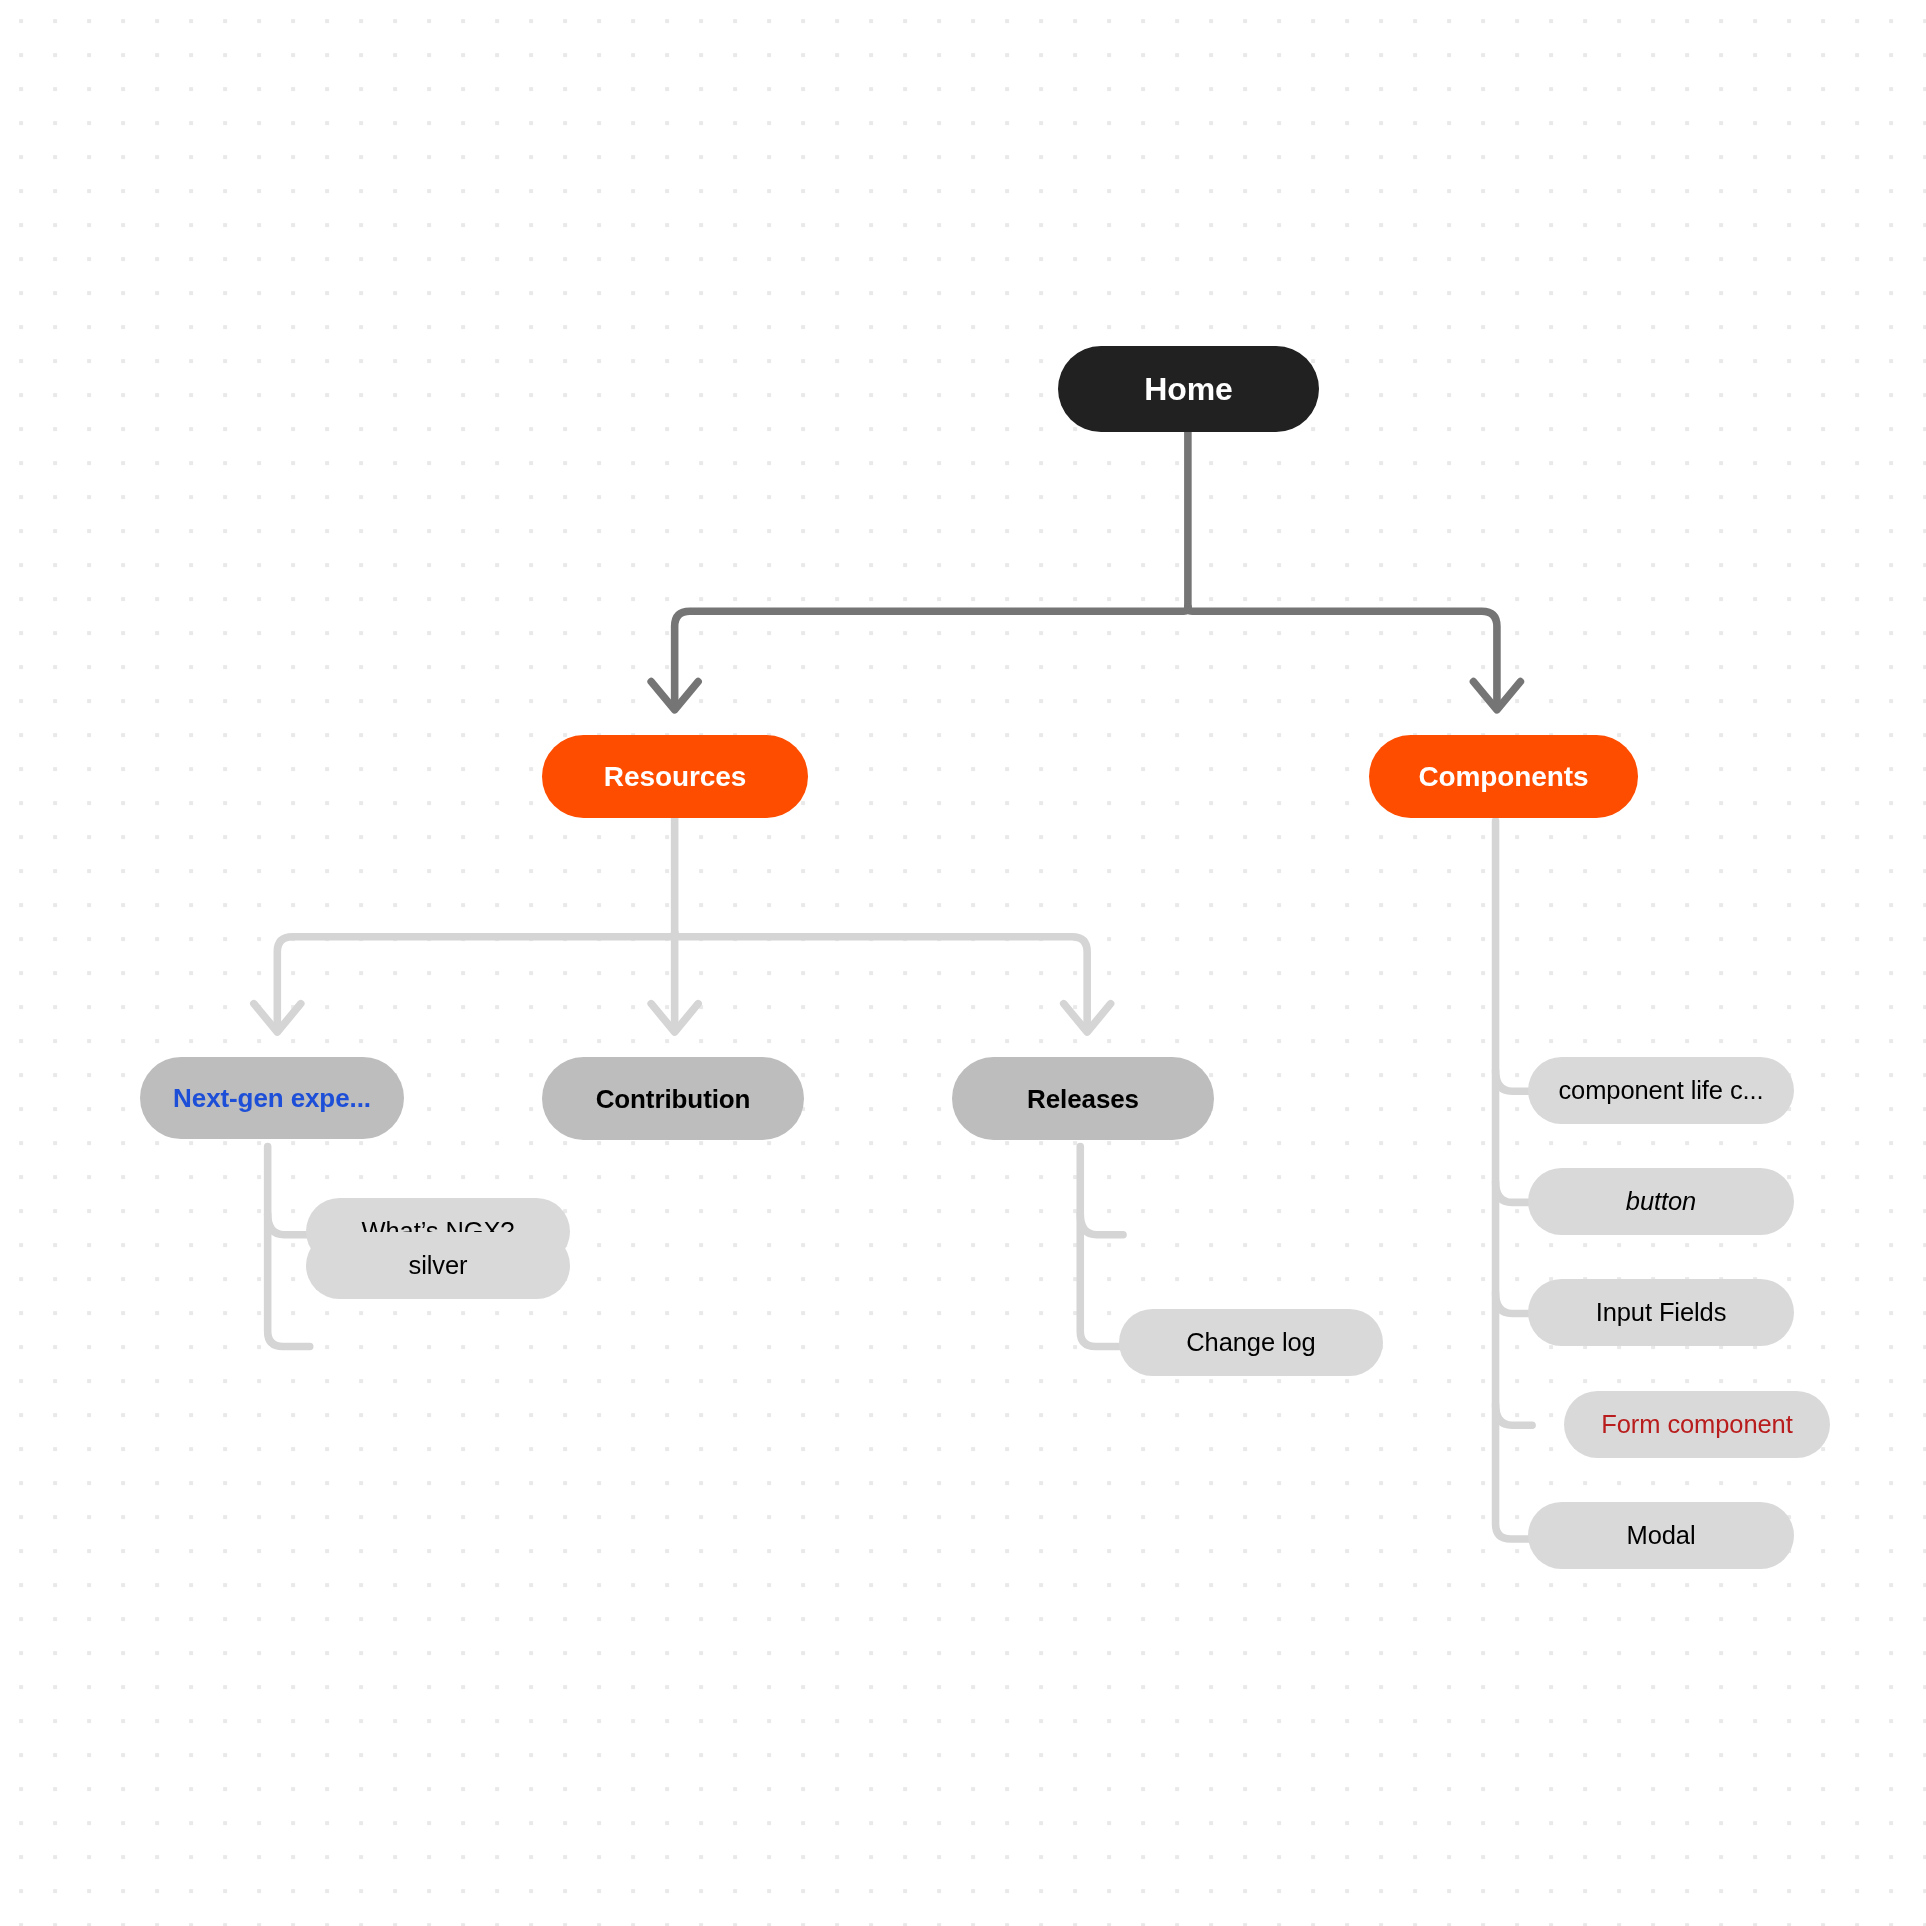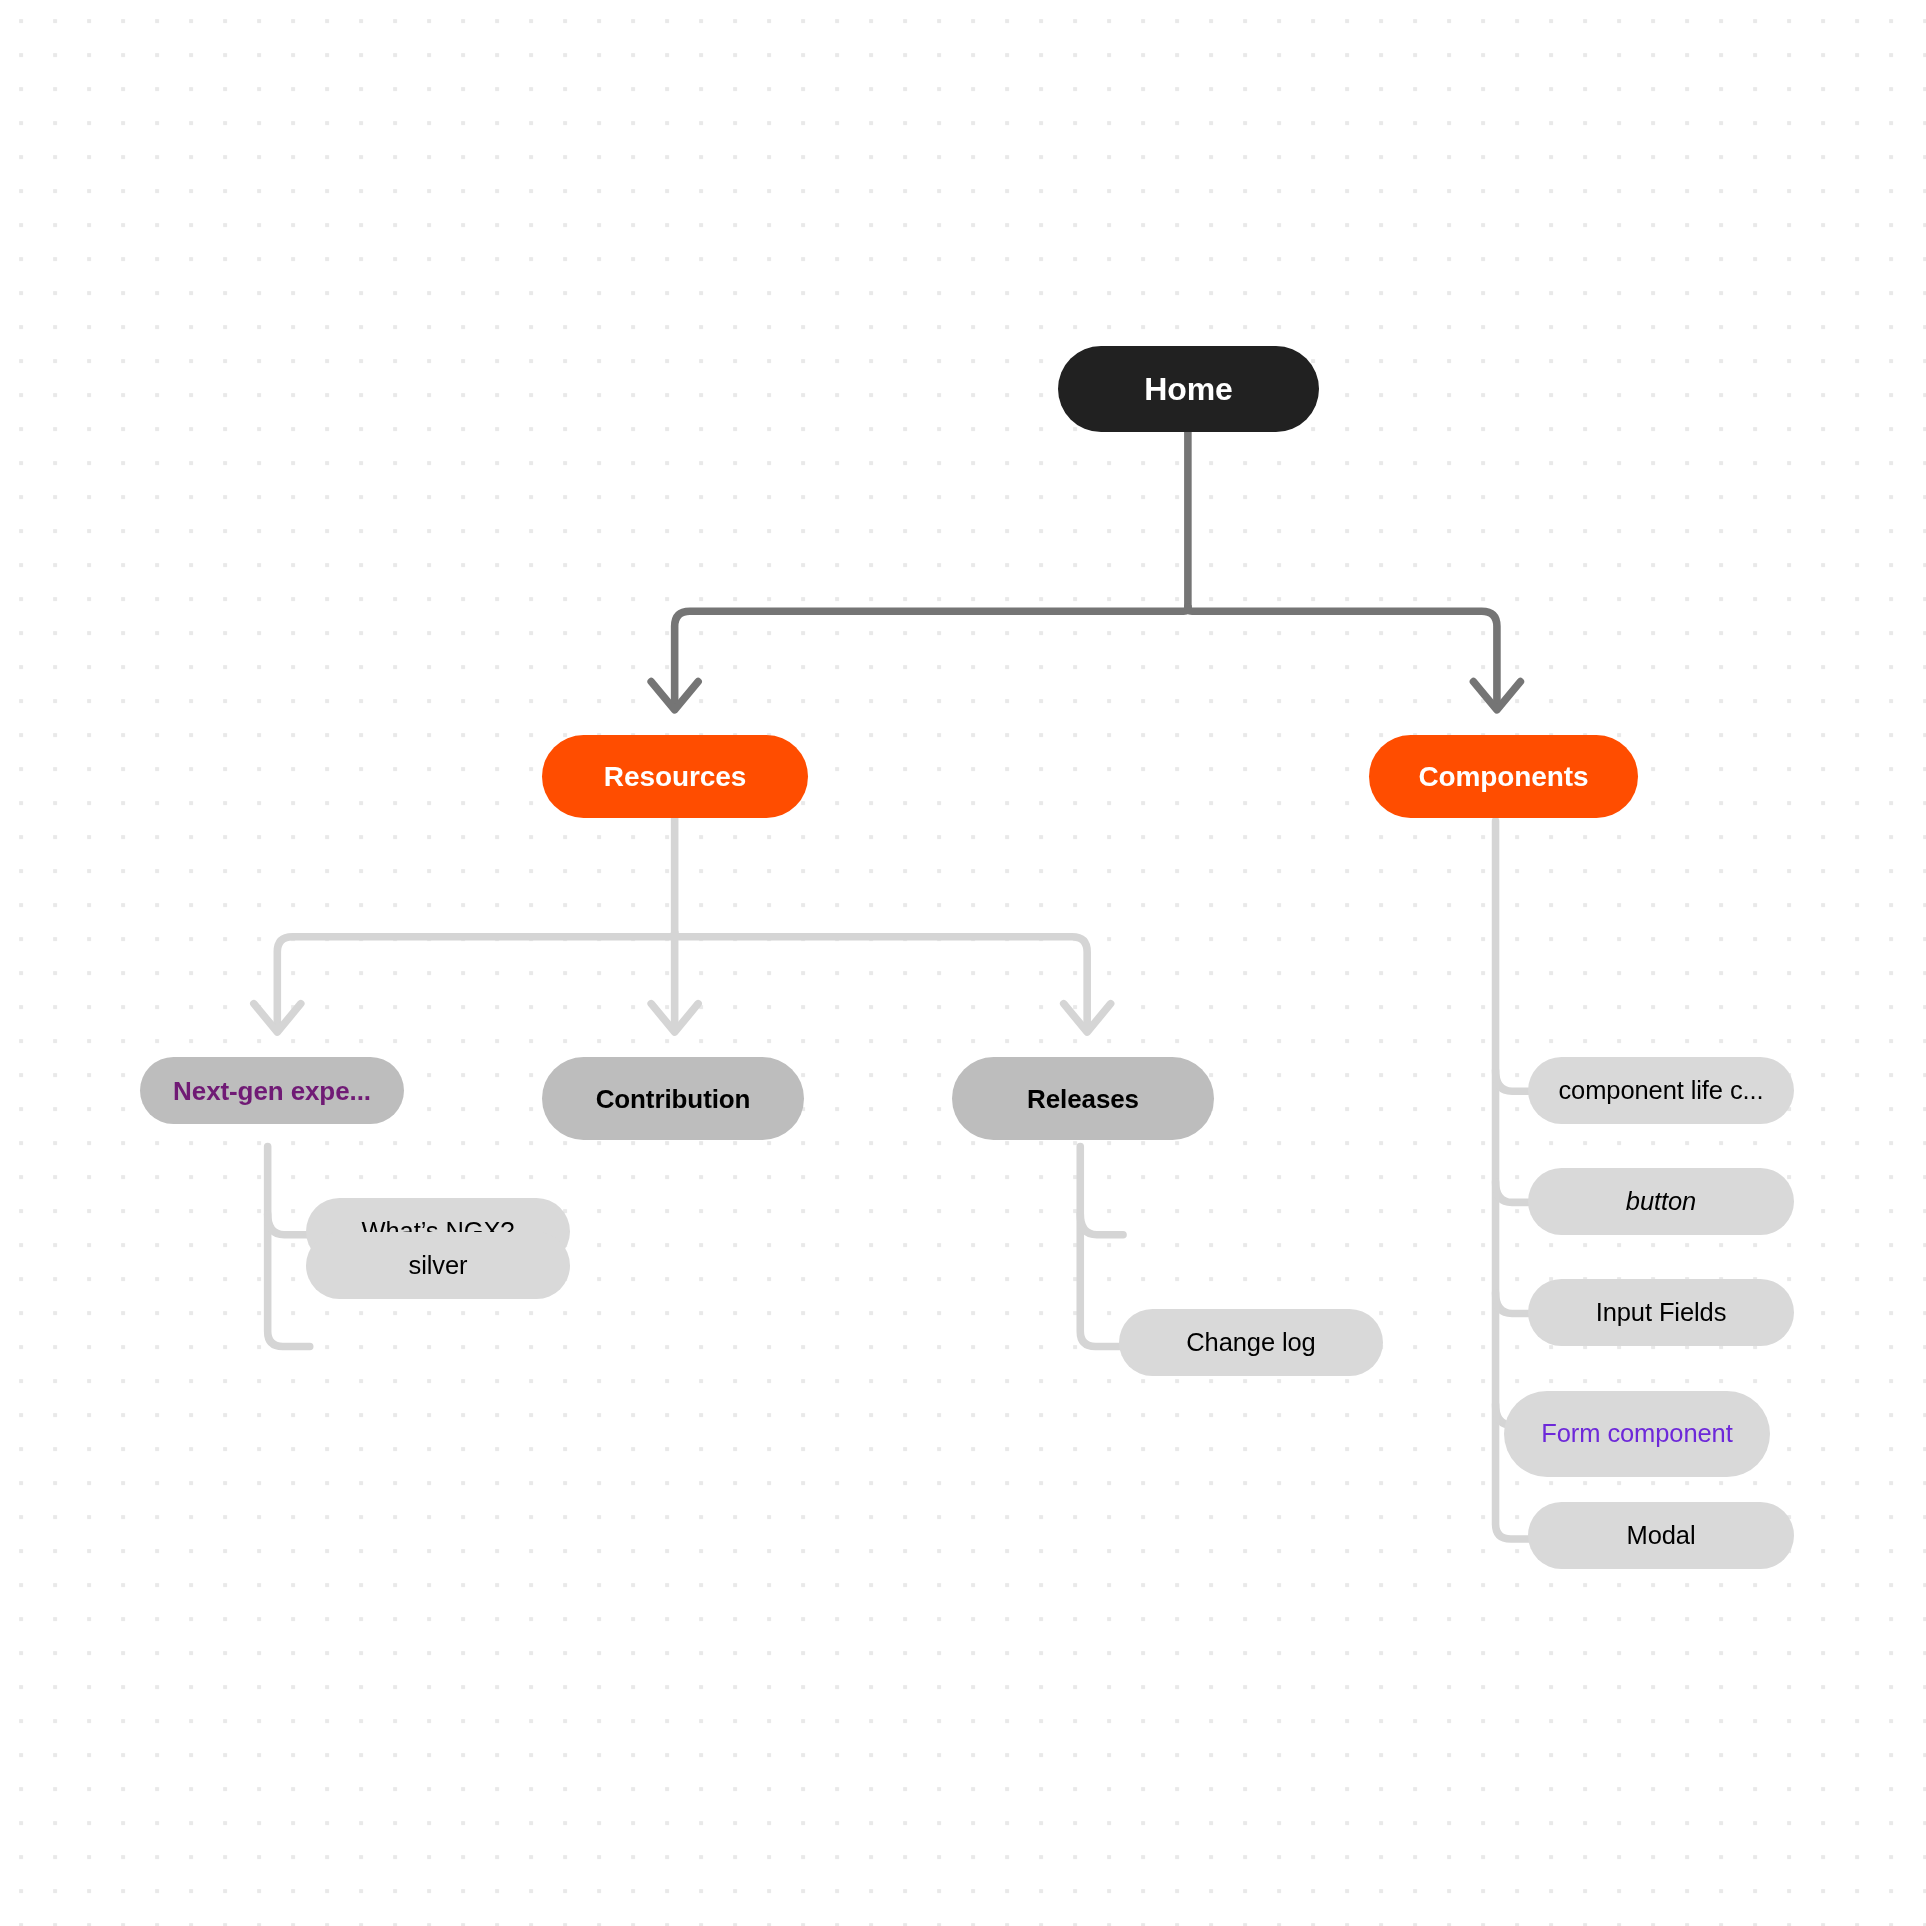--- a/index.html
+++ b/index.html
@@ -144,21 +144,21 @@
   </div>
 
   <div class="node level-section" style="left: 542px; top: 735px; width: 266px; height: 83px; background-color: rgb(255, 77, 0); color: rgb(255, 255, 255);">
     <span class="node-label">Resources</span>
   </div>
 
   <div class="node level-section" style="left: 1369px; top: 735px; width: 269px; height: 83px; background-color: rgb(255, 77, 0); color: rgb(255, 255, 255);">
     <span class="node-label">Components</span>
   </div>
 
-  <div class="node level-page" style="left: 140px; top: 1057px; width: 264px; height: 67px; background-color: rgb(189, 189, 189); color: #701a75;">
+  <div class="node level-page" style="left: 140px; top: 1057px; width: 264px; height: 82px; background-color: rgb(189, 189, 189); color: #1d4ed8;">
     <span class="node-label">Next-gen expe...</span>
   </div>
 
   <div class="node level-page" style="left: 542px; top: 1057px; width: 262px; height: 83px; background-color: rgb(189, 189, 189); color: rgb(0, 0, 0);">
     <span class="node-label">Contribution</span>
   </div>
 
   <div class="node level-page" style="left: 952px; top: 1057px; width: 262px; height: 83px; background-color: rgb(189, 189, 189); color: rgb(0, 0, 0);">
     <span class="node-label">Releases</span>
   </div>
@@ -181,21 +181,21 @@
   </div>
 
   <div class="node level-leaf" style="left: 1528px; top: 1168px; width: 266px; height: 67px; background-color: rgb(217, 217, 217); color: rgb(0, 0, 0); font-style: italic;">
     <span class="node-label">button</span>
   </div>
 
   <div class="node level-leaf" style="left: 1528px; top: 1279px; width: 266px; height: 67px; background-color: rgb(217, 217, 217); color: rgb(0, 0, 0);">
     <span class="node-label">Input Fields</span>
   </div>
 
-  <div class="node level-leaf" style="left: 1504px; top: 1391px; width: 266px; height: 86px; background-color: rgb(217, 217, 217); color: #6d28d9;">
+  <div class="node level-leaf" style="left: 1564px; top: 1391px; width: 266px; height: 67px; background-color: rgb(217, 217, 217); color: #b91c1c;">
     <span class="node-label">Form component</span>
   </div>
 
   <div class="node level-leaf" style="left: 1528px; top: 1502px; width: 266px; height: 67px; background-color: rgb(217, 217, 217); color: rgb(0, 0, 0);">
     <span class="node-label">Modal</span>
   </div>
 
 </div>
 
 

